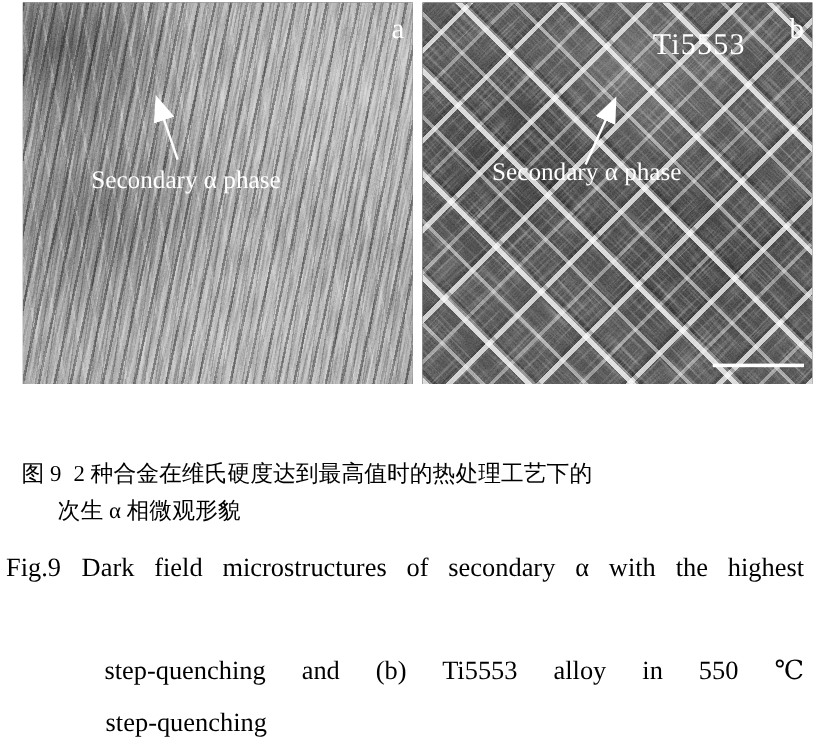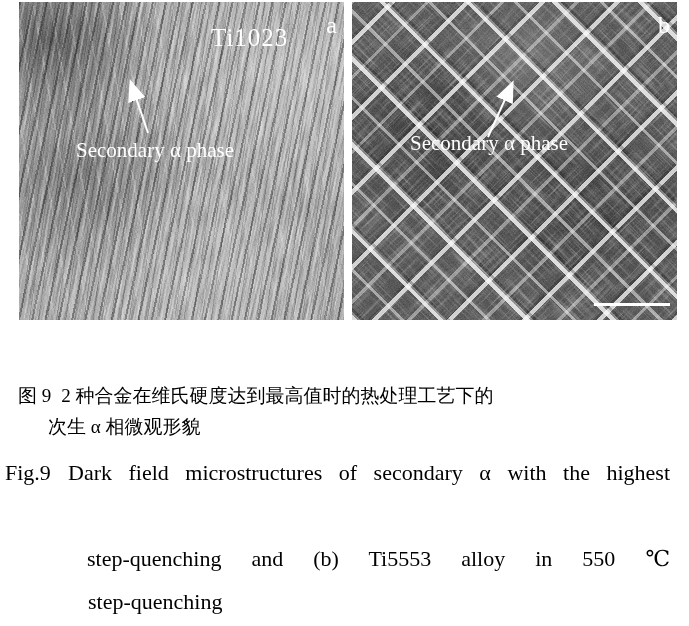--- a/index.html
+++ b/index.html
@@ -93,21 +93,20 @@
             <feColorMatrix type="saturate" values="0"></feColorMatrix>
             <feComponentTransfer>
               <feFuncA type="table" tableValues="1 1"></feFuncA>
             </feComponentTransfer>
           </filter>
         <rect width="325" height="318" filter="url(#grainA)"></rect>
       </svg>
       <svg class="arrow-svg" width="325" height="318">
         <line x1="129" y1="131" x2="112" y2="81" stroke="#ffffff" stroke-width="2" marker-end="url(#arrowhead)"></line>
       </svg>
-      <span class="panel-text alloy-label">Ti1023</span>
       <span class="panel-text panel-letter">a</span>
       <span class="panel-text annotation-a">Secondary α phase</span>
     </div>
 
     <div class="panel panel-b">
       <div class="base"></div>
       <svg class="overlay laths" width="325" height="318">
         <filter id="lathsB" x="-20%" y="-20%" width="140%" height="140%">
           <feTurbulence type="turbulence" baseFrequency="0.45 0.018" numOctaves="2" seed="4"></feTurbulence>
           <feColorMatrix type="saturate" values="0"></feColorMatrix>
@@ -131,20 +130,21 @@
             <feColorMatrix type="saturate" values="0"></feColorMatrix>
             <feComponentTransfer>
               <feFuncA type="table" tableValues="1 1"></feFuncA>
             </feComponentTransfer>
           </filter>
         <rect width="325" height="318" filter="url(#grainB)"></rect>
       </svg>
       <svg class="arrow-svg" width="325" height="318">
         <line x1="136" y1="135" x2="160" y2="82" stroke="#ffffff" stroke-width="2" marker-end="url(#arrowhead)"></line>
       </svg>
+      <span class="panel-text alloy-label">Ti5553</span>
       <span class="panel-text panel-letter">b</span>
       <span class="panel-text annotation-b">Secondary α phase</span>
       <div class="scalebar-line"></div>
     </div>
   </div>
 
   <div class="cap zh-line1">
     <span class="zh-fig-label">图 9</span><span>2 种合金在维氏硬度达到最高值时的热处理工艺下的</span>
   </div>
   <div class="cap zh-line2">次生 α 相微观形貌</div>

